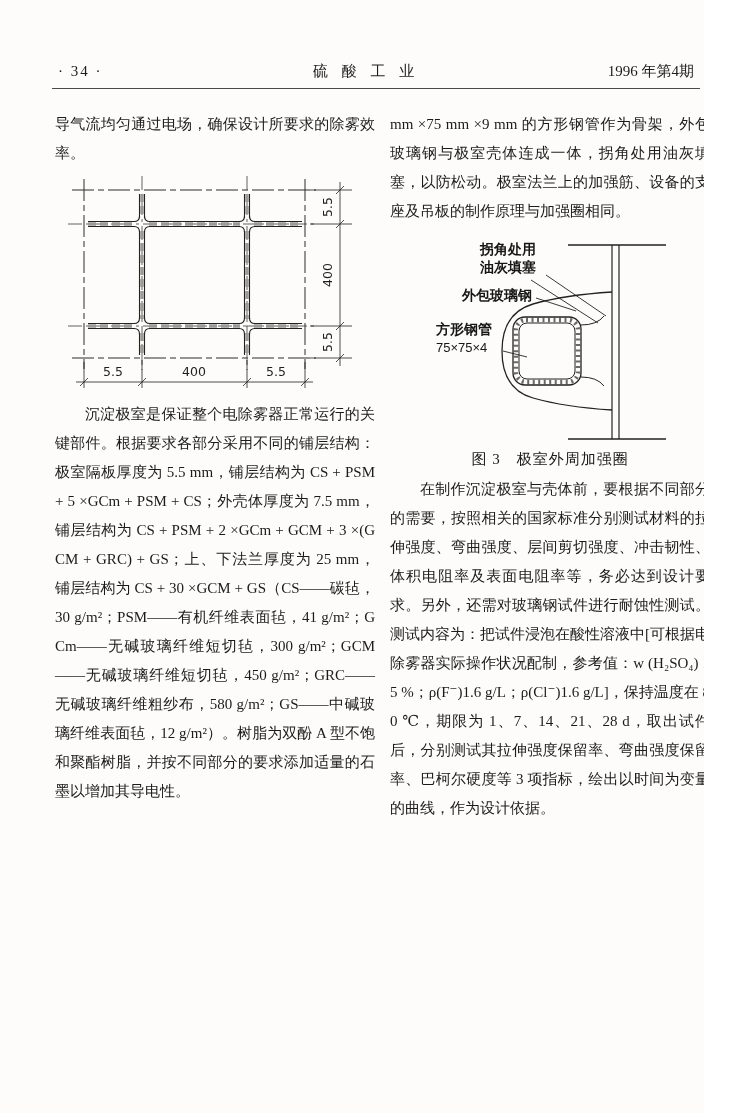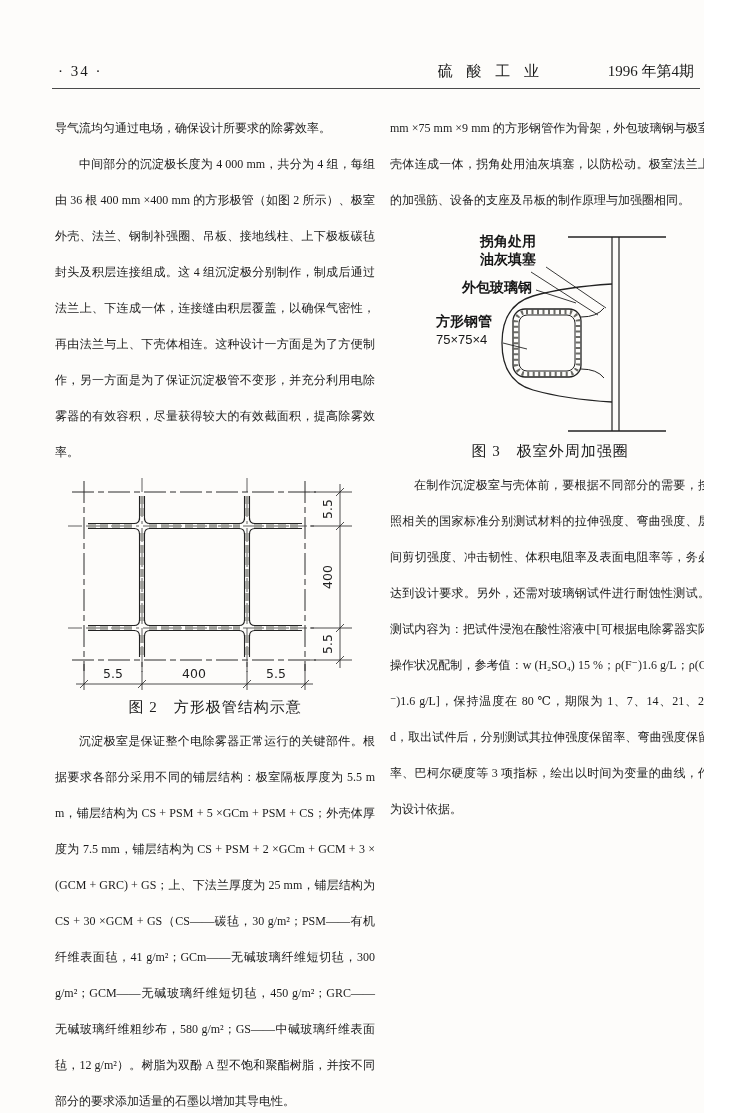--- a/index.html
+++ b/index.html
@@ -8,33 +8,33 @@
     position:relative; width:704px; height:1113px;
     background:#fdfcfa; overflow:hidden;
     font-family:"Liberation Serif","DejaVu Serif",serif;
     color:#1b1b1b;
   }
   .header {
     position:absolute; top:62px; left:58px; width:636px;
     display:flex; align-items:baseline; font-size:15px;
   }
   .header .hl { width:130px; text-align:left; letter-spacing:2px; }
-  .header .hc { flex:1; text-align:right; letter-spacing:5px; }
+  .header .hc { flex:1; text-align:center; letter-spacing:5px; }
   .header .hr { width:150px; text-align:right; }
   .header-rule {
     position:absolute; top:88px; left:52px; width:648px;
     border-top:1px solid #4a4a4a;
   }
   .columns {
     position:absolute; top:110px; left:55px; width:655px;
     display:flex; gap:15px;
   }
   .column { width:320px; }
   p.par {
-    font-size:12px; line-height:36px; text-align:justify;
+    font-size:15px; line-height:29px; text-align:justify;
     word-break:break-all;
   }
   p.indent { text-indent:2em; }
   figure { text-align:center; margin:6px 0 4px; }
   figcaption.cap {
     font-size:15px; font-weight:400; letter-spacing:1px;
     text-align:center; margin:0 0 6px;
   }
   svg { display:inline-block; }
   .svg-bold {
@@ -59,21 +59,20 @@
     <span class="hl">· 34 ·</span>
     <span class="hc">硫 酸 工 业</span>
     <span class="hr">1996 年第4期</span>
   </div>
   <div class="header-rule"></div>
 
   <div class="columns">
 
     <div class="column">
       <p class="par">导气流均匀通过电场，确保设计所要求的除雾效率。</p>
-      <p class="par indent">中间部分的沉淀极长度为 4 000 mm，共分为 4 组，每组由 36 根 400 mm ×400 mm 的方形极管（如图 2 所示）、极室外壳、法兰、钢制补强圈、吊板、接地线柱、上下极板碳毡封头及积层连接组成。这 4 组沉淀极分别制作，制成后通过法兰上、下连成一体，连接缝由积层覆盖，以确保气密性，再由法兰与上、下壳体相连。这种设计一方面是为了方便制作，另一方面是为了保证沉淀极管不变形，并充分利用电除雾器的有效容积，尽量获得较大的有效截面积，提高除雾效率。</p>
 
       <figure>
         <svg width="302" height="218" viewBox="0 0 302 218">
 
           <g stroke="#2c2c2c" fill="none" stroke-width="1" stroke-dasharray="22 4 6 4">
             <line x1="8" y1="16" x2="252" y2="16"></line>
             <line x1="8" y1="184" x2="252" y2="184"></line>
             <line x1="20" y1="5" x2="20" y2="195"></line>
             <line x1="241" y1="5" x2="241" y2="195"></line>
           </g>
@@ -157,21 +156,20 @@
             <line x1="12" y1="208" x2="249" y2="208"></line>
             <line x1="16" y1="212" x2="24" y2="204"></line>
             <line x1="74" y1="212" x2="82" y2="204"></line>
             <line x1="179" y1="212" x2="187" y2="204"></line>
             <line x1="237" y1="212" x2="245" y2="204"></line>
           </g>
           <text class="dim-label" text-anchor="middle" x="49" y="202">5.5</text>
           <text class="dim-label" text-anchor="middle" x="130" y="202">400</text>
           <text class="dim-label" text-anchor="middle" x="212" y="202">5.5</text>
         </svg>
-        <figcaption class="cap">图 2　方形极管结构示意</figcaption>
       </figure>
 
       <p class="par indent">沉淀极室是保证整个电除雾器正常运行的关键部件。根据要求各部分采用不同的铺层结构：极室隔板厚度为 5.5 mm，铺层结构为 CS + PSM + 5 ×GCm + PSM + CS；外壳体厚度为 7.5 mm，铺层结构为 CS + PSM + 2 ×GCm + GCM + 3 ×(GCM + GRC) + GS；上、下法兰厚度为 25 mm，铺层结构为 CS + 30 ×GCM + GS（CS——碳毡，30 g/m²；PSM——有机纤维表面毡，41 g/m²；GCm——无碱玻璃纤维短切毡，300 g/m²；GCM——无碱玻璃纤维短切毡，450 g/m²；GRC——无碱玻璃纤维粗纱布，580 g/m²；GS——中碱玻璃纤维表面毡，12 g/m²）。树脂为双酚 A 型不饱和聚酯树脂，并按不同部分的要求添加适量的石墨以增加其导电性。</p>
 
     </div>
 
     <div class="column">
       <p class="par">mm ×75 mm ×9 mm 的方形钢管作为骨架，外包玻璃钢与极室壳体连成一体，拐角处用油灰填塞，以防松动。极室法兰上的加强筋、设备的支座及吊板的制作原理与加强圈相同。</p>
 
       <figure>

